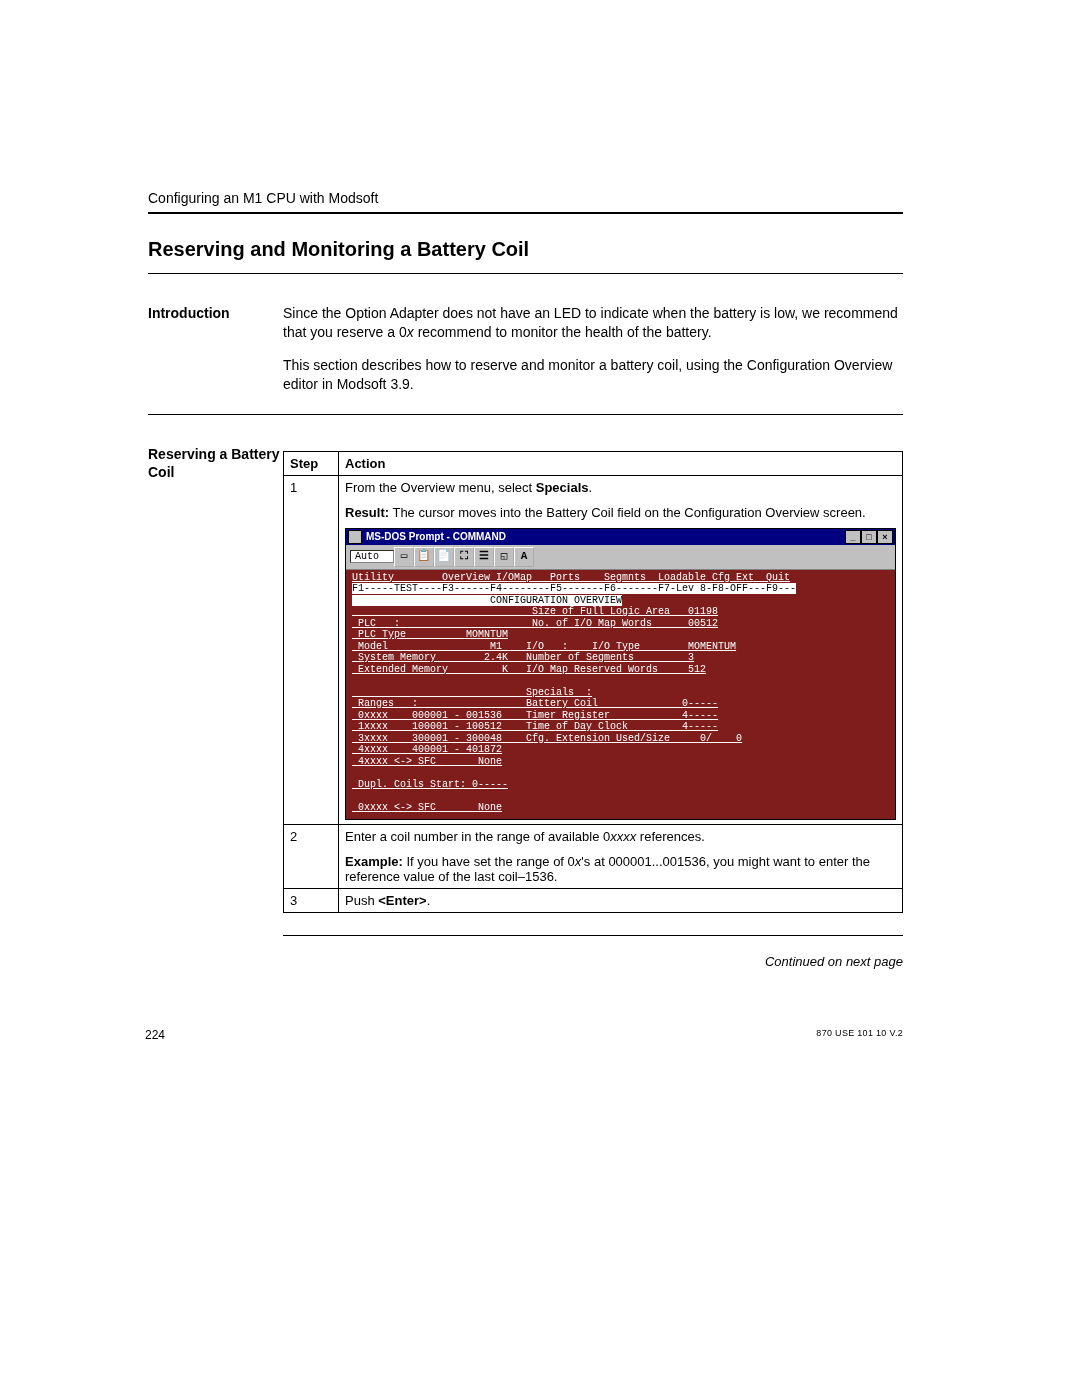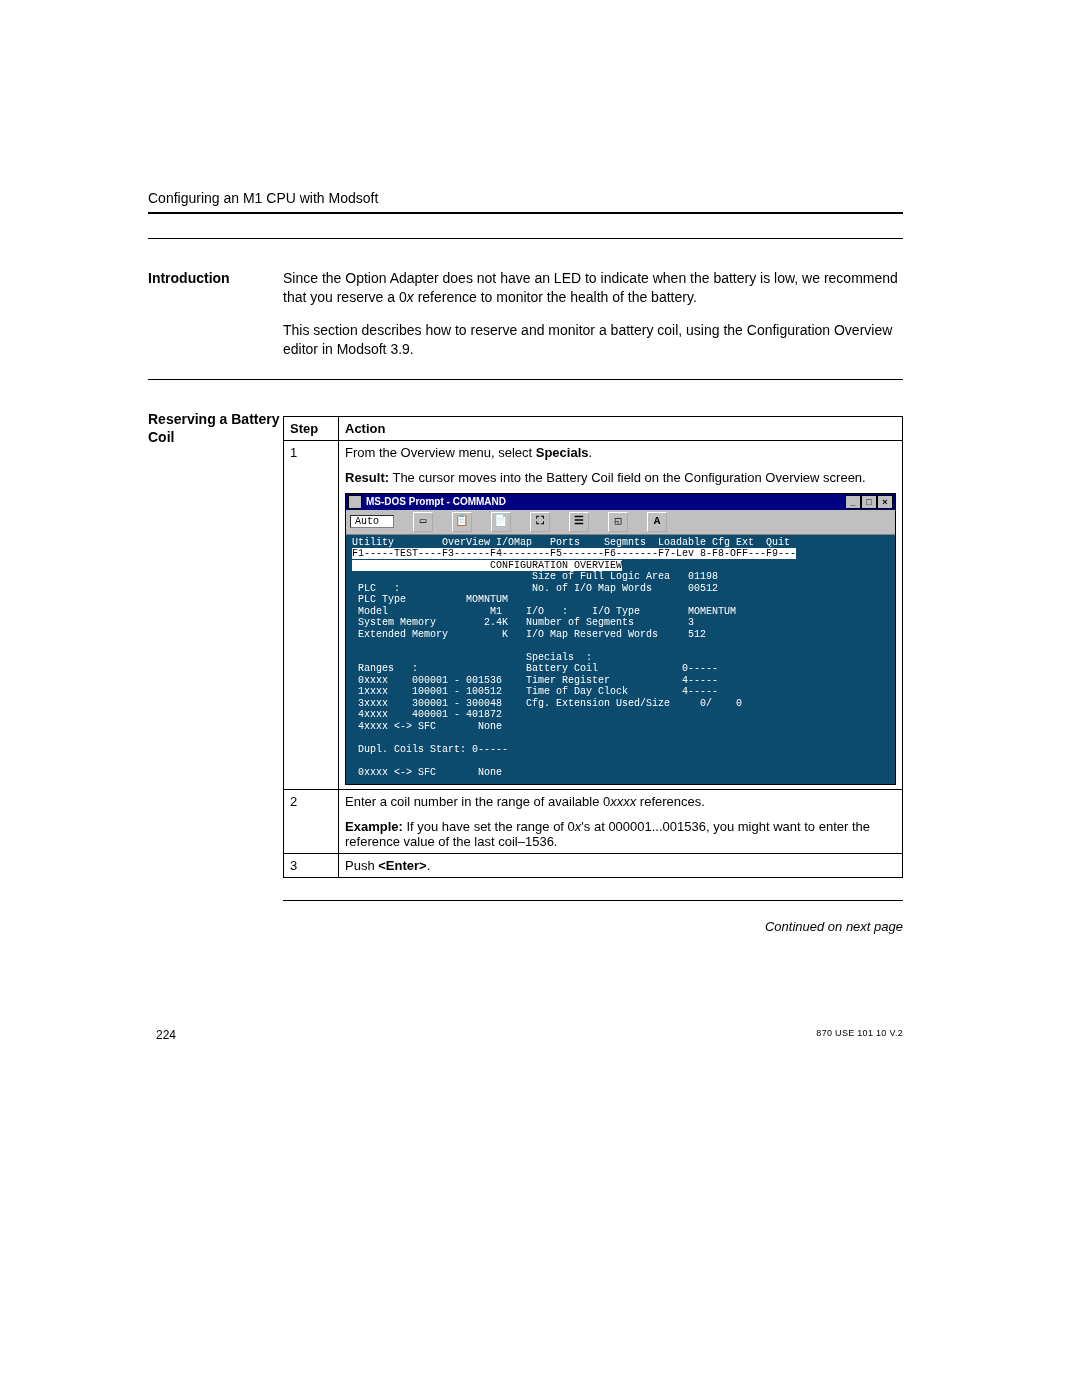--- a/index.html
+++ b/index.html
@@ -95,79 +95,81 @@
   }
   .winbtns { display:flex; gap:0; }
   .winbtns span {
     width: 14px; height: 12px; background:#c0c0c0; border:1px solid #000; display:inline-block; text-align:center; line-height:12px; color:#000; font-size:9px; font-weight:bold;
   }
   .toolbar {
     background: #c0c0c0;
     padding: 2px 4px;
     display: flex;
     align-items: center;
-    gap: 19px;
+    gap: 0;
     border-bottom: 1px solid #808080;
   }
   .toolbar .dd {
     background: #fff;
     border: 1px inset #808080;
     padding: 0 14px 0 4px;
     font-size: 10px;
     position: relative;
   }
   .toolbar .tb-btn {
     width: 18px; height: 18px;
     background: #c0c0c0;
     border: 1px outset #fff;
     display:inline-flex; align-items:center; justify-content:center;
     font-size:11px; font-weight:bold;
   }
   .dos {
-    background: #0c4a6e;
+    background: #7f1d1d;
     color: #fff;
     padding: 2px 9px 6px 6px;
     white-space: pre;
     overflow: hidden;
+    text-decoration: underline;
   }
   .dos .inv { background:#fff; color:#000; }
   .continued {
     text-align: right;
     font-style: italic;
     font-size: 13px;
     margin-top: 18px;
   }
   .footer {
     position: absolute;
     bottom: 355px;
-    left: 156px;
+    left: 145px;
     right: 145px;
     display: flex;
     justify-content: space-between;
     font-size: 12px;
   }
   .footer .docref { font-size: 9px; letter-spacing: 0.3px; margin-left: 31px; }
   .italic { font-style: italic; }
   .bold { font-weight: bold; }
 </style>
 </head>
 <body>
 
 <div class="page">
 
   <div class="running-header">Configuring an M1 CPU with Modsoft</div>
   <hr class="hr-thick">
 
+  <div class="section-title">Reserving and Monitoring a Battery Coil</div>
   <hr class="hr-thin">
 
   <div class="content-row">
     <div class="side-label">Introduction</div>
     <div class="body-col">
       <p>
-        <span>Since the Option Adapter does not have an LED to indicate when the battery is low, we recommend that you reserve a 0</span><span class="italic">x</span><span> reference to monitor the health of the battery.</span>
+        <span>Since the Option Adapter does not have an LED to indicate when the battery is low, we recommend that you reserve a 0</span><span class="italic">x</span><span> recommend to monitor the health of the battery.</span>
       </p>
       <p>This section describes how to reserve and monitor a battery coil, using the Configuration Overview editor in Modsoft 3.9.</p>
     </div>
   </div>
 
   <hr class="hr-thin" style="margin-top:6px">
 
   <div class="content-row">
     <div class="side-label">Reserving a Battery Coil</div>
     <div class="body-col">

